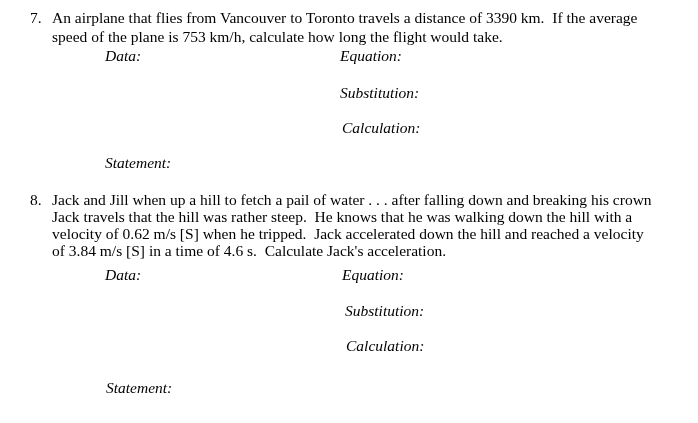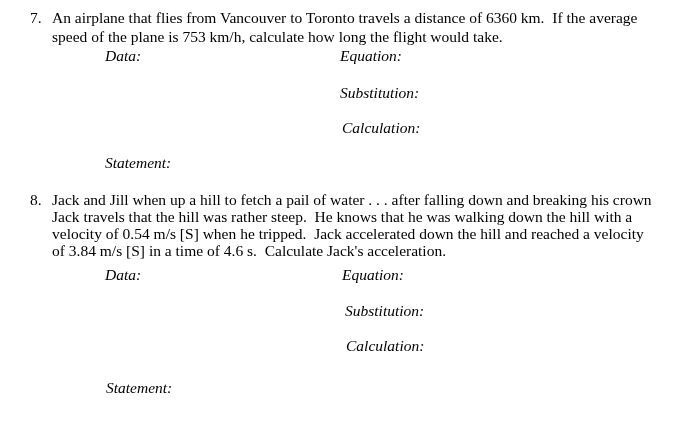--- a/index.html
+++ b/index.html
@@ -26,35 +26,35 @@
     font-style: italic;
   }
 </style>
 </head>
 <body>
 
 <div class="page" style="background: rgb(255, 255, 255); color: rgb(0, 0, 0);">
 
   <section>
     <span class="abs" style="left:30px; top:9px">7.</span>
-    <span class="abs" style="left:52px; top:9px">An airplane that flies from Vancouver to Toronto travels a distance of 6360 km.  If the average</span>
+    <span class="abs" style="left:52px; top:9px">An airplane that flies from Vancouver to Toronto travels a distance of 3390 km.  If the average</span>
     <span class="abs" style="left:52px; top:28px">speed of the plane is 753 km/h, calculate how long the flight would take.</span>
 
     <span class="abs lbl" style="left:105px; top:47px">Data:</span>
     <span class="abs lbl" style="left:340px; top:47px">Equation:</span>
     <span class="abs lbl" style="left:340px; top:84px">Substitution:</span>
     <span class="abs lbl" style="left:342px; top:119px">Calculation:</span>
     <span class="abs lbl" style="left:105px; top:154px">Statement:</span>
   </section>
 
   <section>
     <span class="abs" style="left:30px; top:191px">8.</span>
     <span class="abs" style="left:52px; top:191px">Jack and Jill when up a hill to fetch a pail of water . . . after falling down and breaking his crown</span>
     <span class="abs" style="left:52px; top:208px">Jack travels that the hill was rather steep.  He knows that he was walking down the hill with a</span>
-    <span class="abs" style="left:52px; top:225px">velocity of 0.54 m/s [S] when he tripped.  Jack accelerated down the hill and reached a velocity</span>
+    <span class="abs" style="left:52px; top:225px">velocity of 0.62 m/s [S] when he tripped.  Jack accelerated down the hill and reached a velocity</span>
     <span class="abs" style="left:52px; top:242px">of 3.84 m/s [S] in a time of 4.6 s.  Calculate Jack's acceleration.</span>
 
     <span class="abs lbl" style="left:105px; top:266px">Data:</span>
     <span class="abs lbl" style="left:342px; top:266px">Equation:</span>
     <span class="abs lbl" style="left:345px; top:302px">Substitution:</span>
     <span class="abs lbl" style="left:346px; top:337px">Calculation:</span>
     <span class="abs lbl" style="left:106px; top:379px">Statement:</span>
   </section>
 
 </div>

